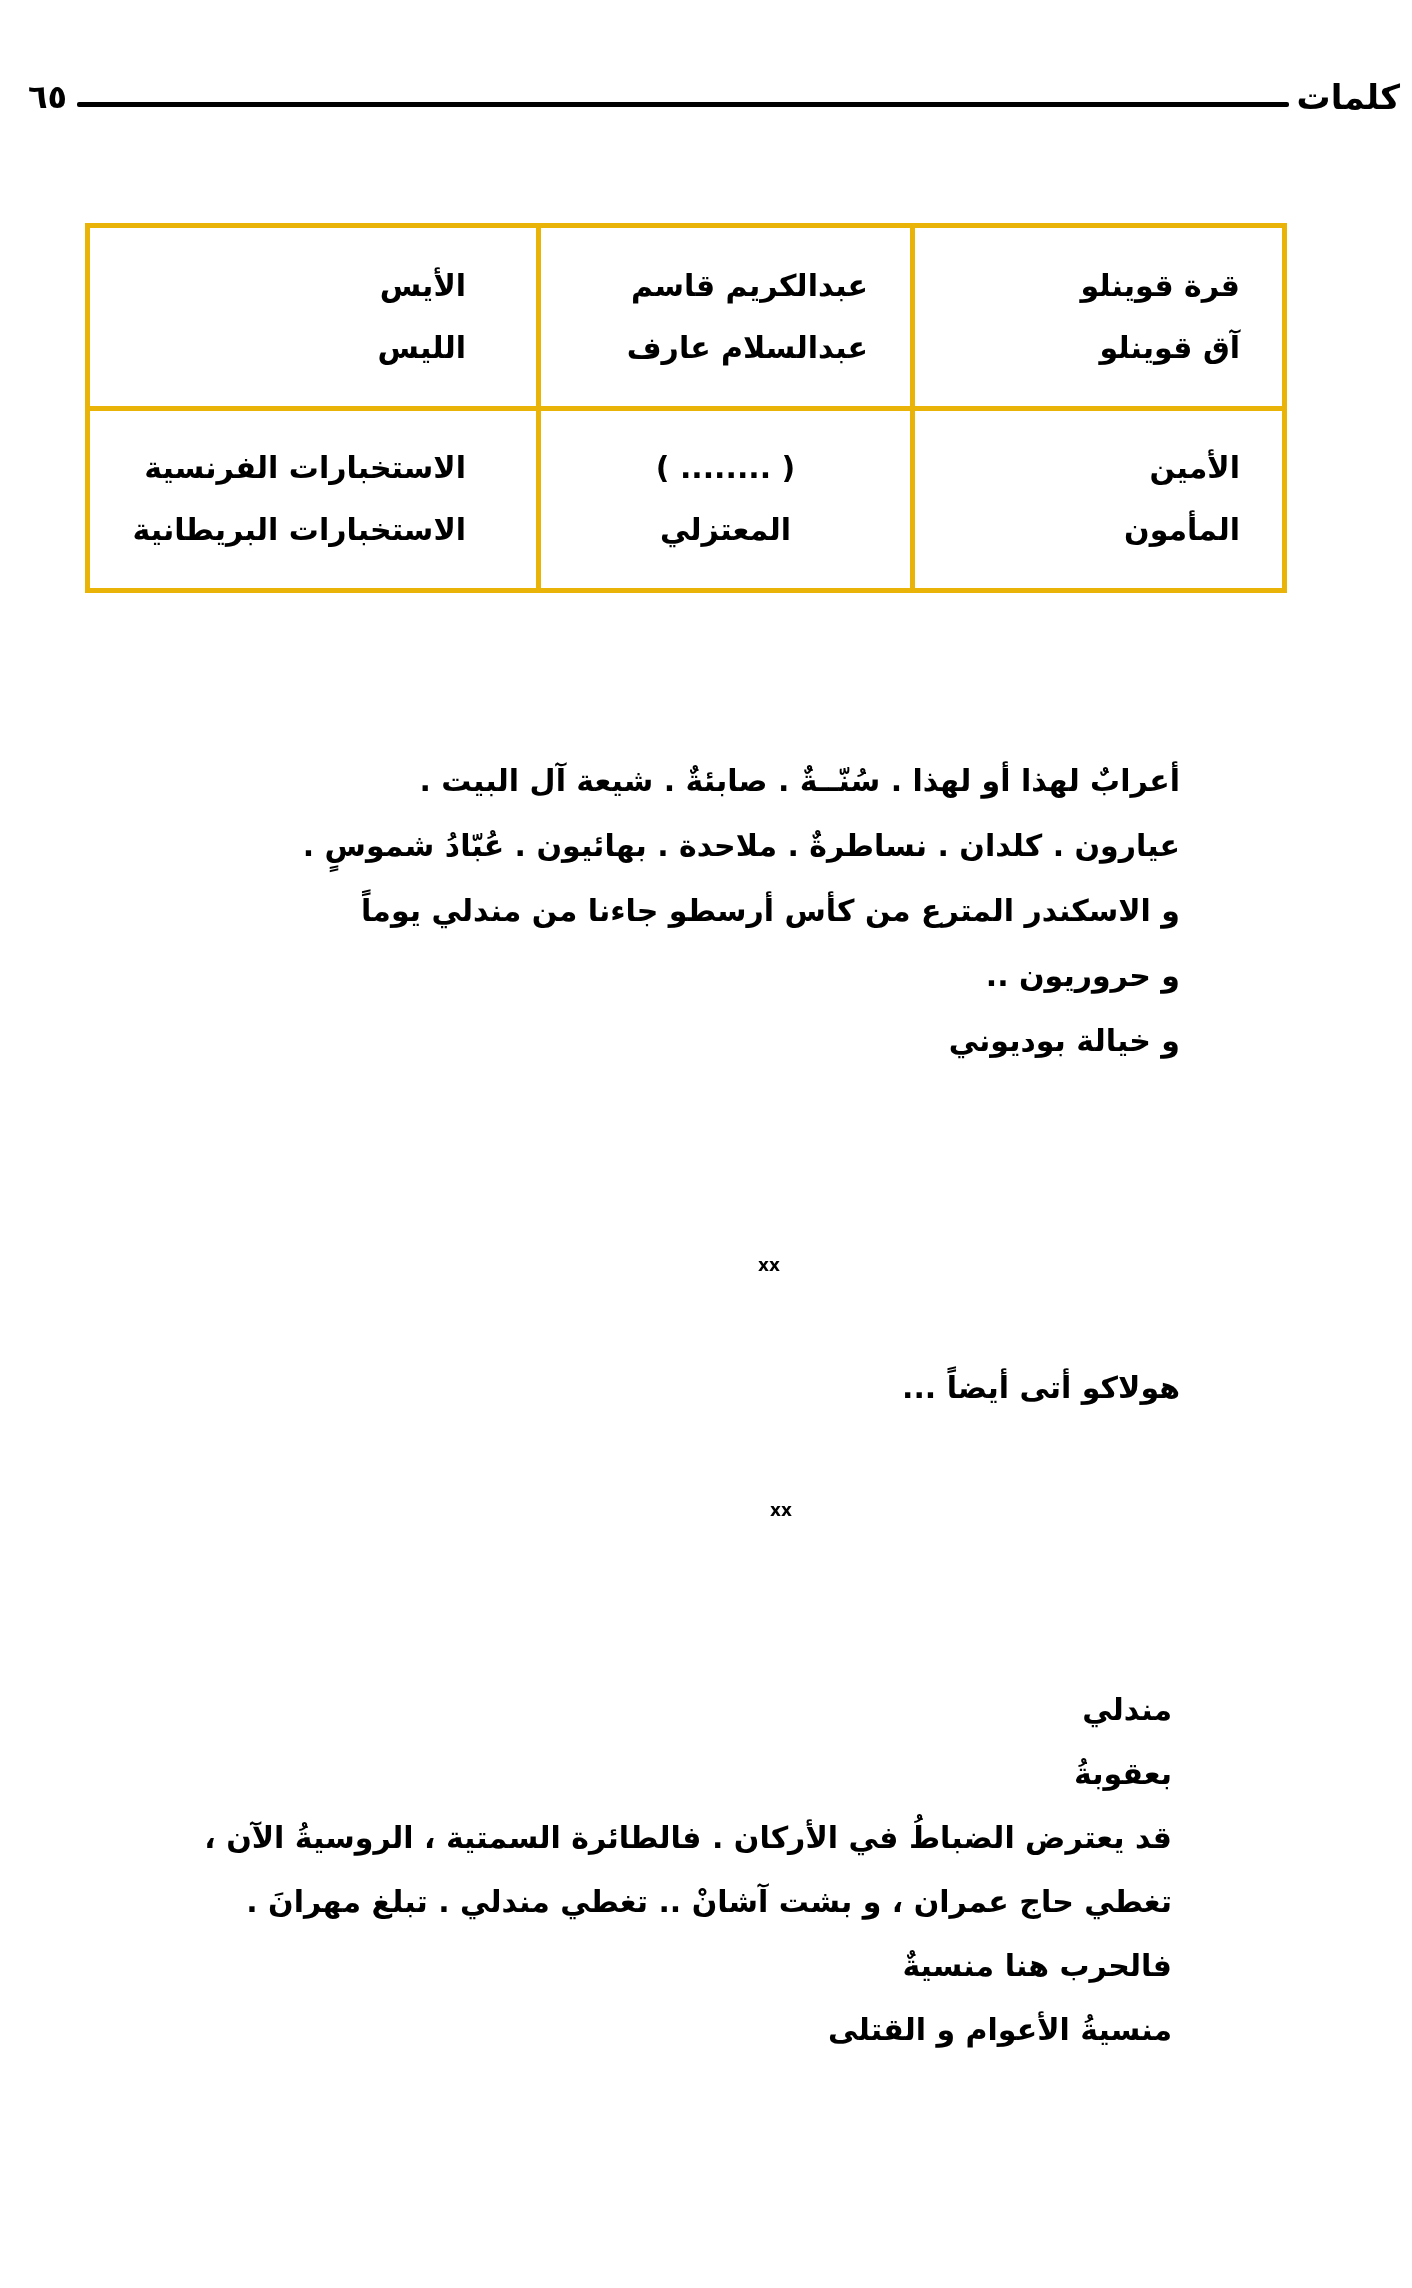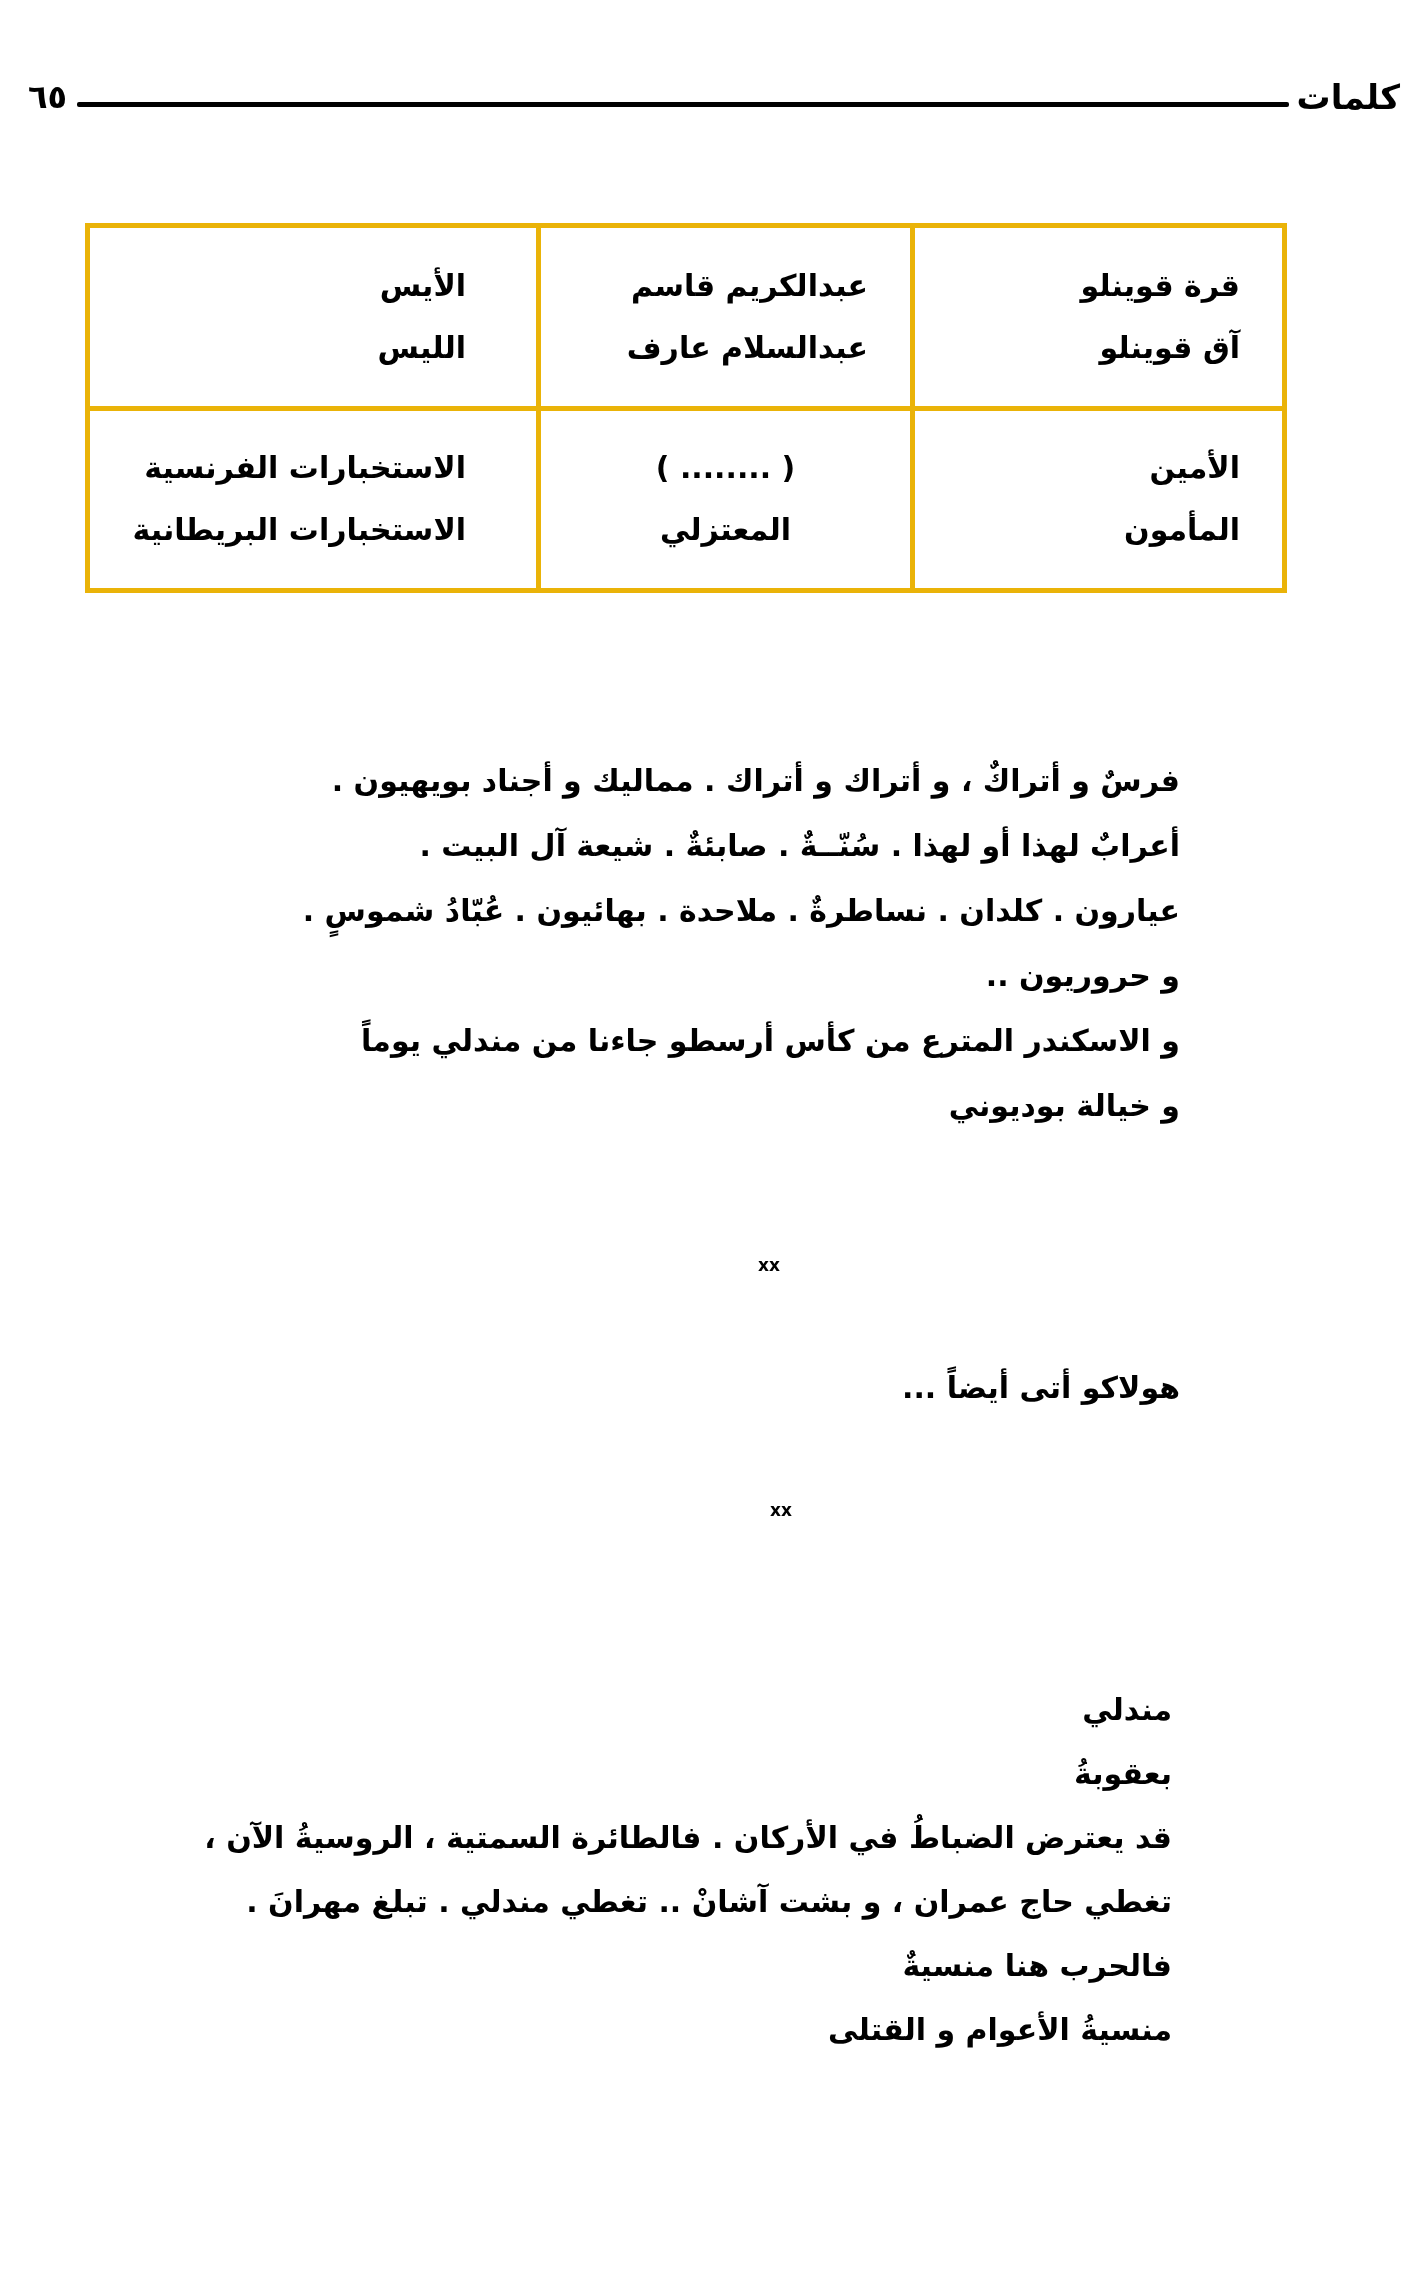--- a/index.html
+++ b/index.html
@@ -150,25 +150,24 @@
       <td class="cell-r3">
         <span class="cell-line">الاستخبارات الفرنسية</span>
         <span class="cell-line">الاستخبارات البريطانية</span>
       </td>
     </tr>
   </tbody>
     </table>
 </div>
 
 <div class="stanza stanza1">
-  <span class="line">فرسٌ و أتراكٌ ، و أتراك و أتراك . مماليك و أجناد بويهيون .</span>
   <span class="line">أعرابٌ لهذا أو لهذا . سُنّــةٌ . صابئةٌ . شيعة آل البيت .</span>
   <span class="line">عيارون . كلدان . نساطرةٌ . ملاحدة . بهائيون . عُبّادُ شموسٍ .</span>
+  <span class="line">و الاسكندر المترع من كأس أرسطو جاءنا من مندلي يوماً</span>
   <span class="line">و حروريون ..</span>
-  <span class="line">و الاسكندر المترع من كأس أرسطو جاءنا من مندلي يوماً</span>
   <span class="line">و خيالة بوديوني</span>
 </div>
 
 <div class="separator sep1">xx</div>
 
 <div class="hulagu">هولاكو أتى أيضاً ...</div>
 
 <div class="separator sep2">xx</div>
 
 <div class="stanza stanza2">

